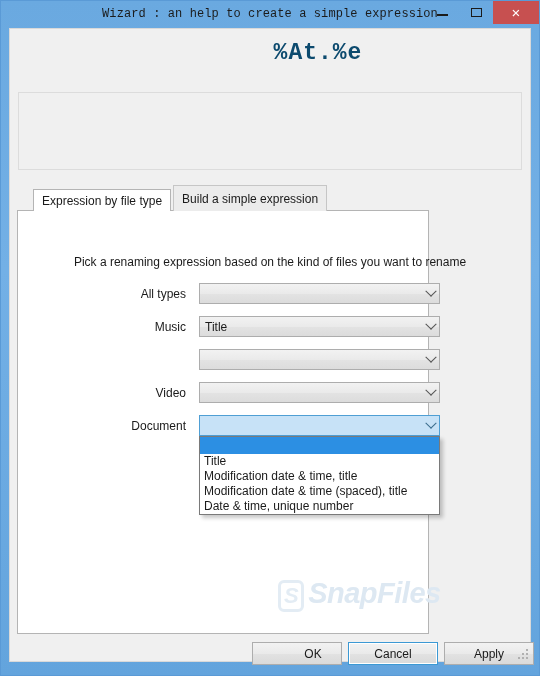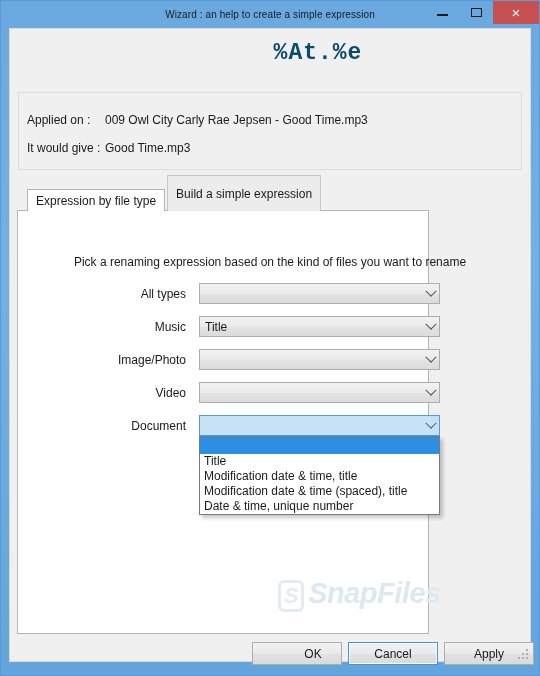--- a/index.html
+++ b/index.html
@@ -31,23 +31,23 @@
   .titlebar {
     position: absolute;
     left: 0; top: 0;
     width: 538px;
     height: 26px;
     display: flex;
     align-items: center;
     justify-content: center;
   }
   .title-text {
-    font-size: 10px;
+    font-size: 12px;
     color: #1b1b1b;
-    font-family: Liberation Sans, sans-serif;
+    font-family: Liberation Mono, monospace;
     letter-spacing: 0.1px;
     white-space: nowrap;
   }
 
   .win-controls {
     position: absolute;
     right: 0px;
     top: 0px;
     height: 26px;
     display: flex;
@@ -146,29 +146,29 @@
     display: inline-block;
     width: 78px;
   }
   .gb-value {
     display: inline-block;
   }
 
   
   .tabstrip {
     position: absolute;
-    left: 17px;
+    left: 23px;
     top: 160px;
     height: 22px;
     display: flex;
     align-items: flex-end;
     z-index: 4;
   }
   .tab {
-    height: 36px;
+    height: 26px;
     box-sizing: border-box;
     padding: 0 8px;
     display: flex;
     align-items: center;
     font-size: 12px;
     color: #1a1a1a;
     border: 1px solid #b4b4b4;
     border-bottom: none;
     white-space: nowrap;
     cursor: default;
@@ -391,26 +391,20 @@
         <span class="glyph-close">×</span>
       </div>
     </div>
   </div>
 
   <div class="client">
 
     <div class="expression">%At.%e</div>
 
     <div class="groupbox">
-      <div class="gb-row r1">
-        <span class="gb-label">Applied on :</span><span class="gb-value">009 Owl City  Carly Rae Jepsen - Good Time.mp3</span>
-      </div>
-      <div class="gb-row r2">
-        <span class="gb-label">It would give :</span><span class="gb-value">Good Time.mp3</span>
-      </div>
     </div>
 
     <div class="tabstrip">
       <div class="tab active">
         <span>Expression by file type</span>
       </div>
       <div class="tab inactive">
         <span>Build a simple expression</span>
       </div>
     </div>
@@ -435,21 +429,20 @@
           <div class="form-label">Music</div>
           <div class="combo">
             <span class="combo-text">Title</span>
             <span class="combo-arrow">
                 <i class="chev"></i>
               </span>
           </div>
         </div>
 
         <div class="form-row">
-          <div class="form-label">Image/Photo</div>
           <div class="combo">
             <span class="combo-text"></span>
             <span class="combo-arrow">
                 <i class="chev"></i>
               </span>
           </div>
         </div>
 
         <div class="form-row">
           <div class="form-label">Video</div>

